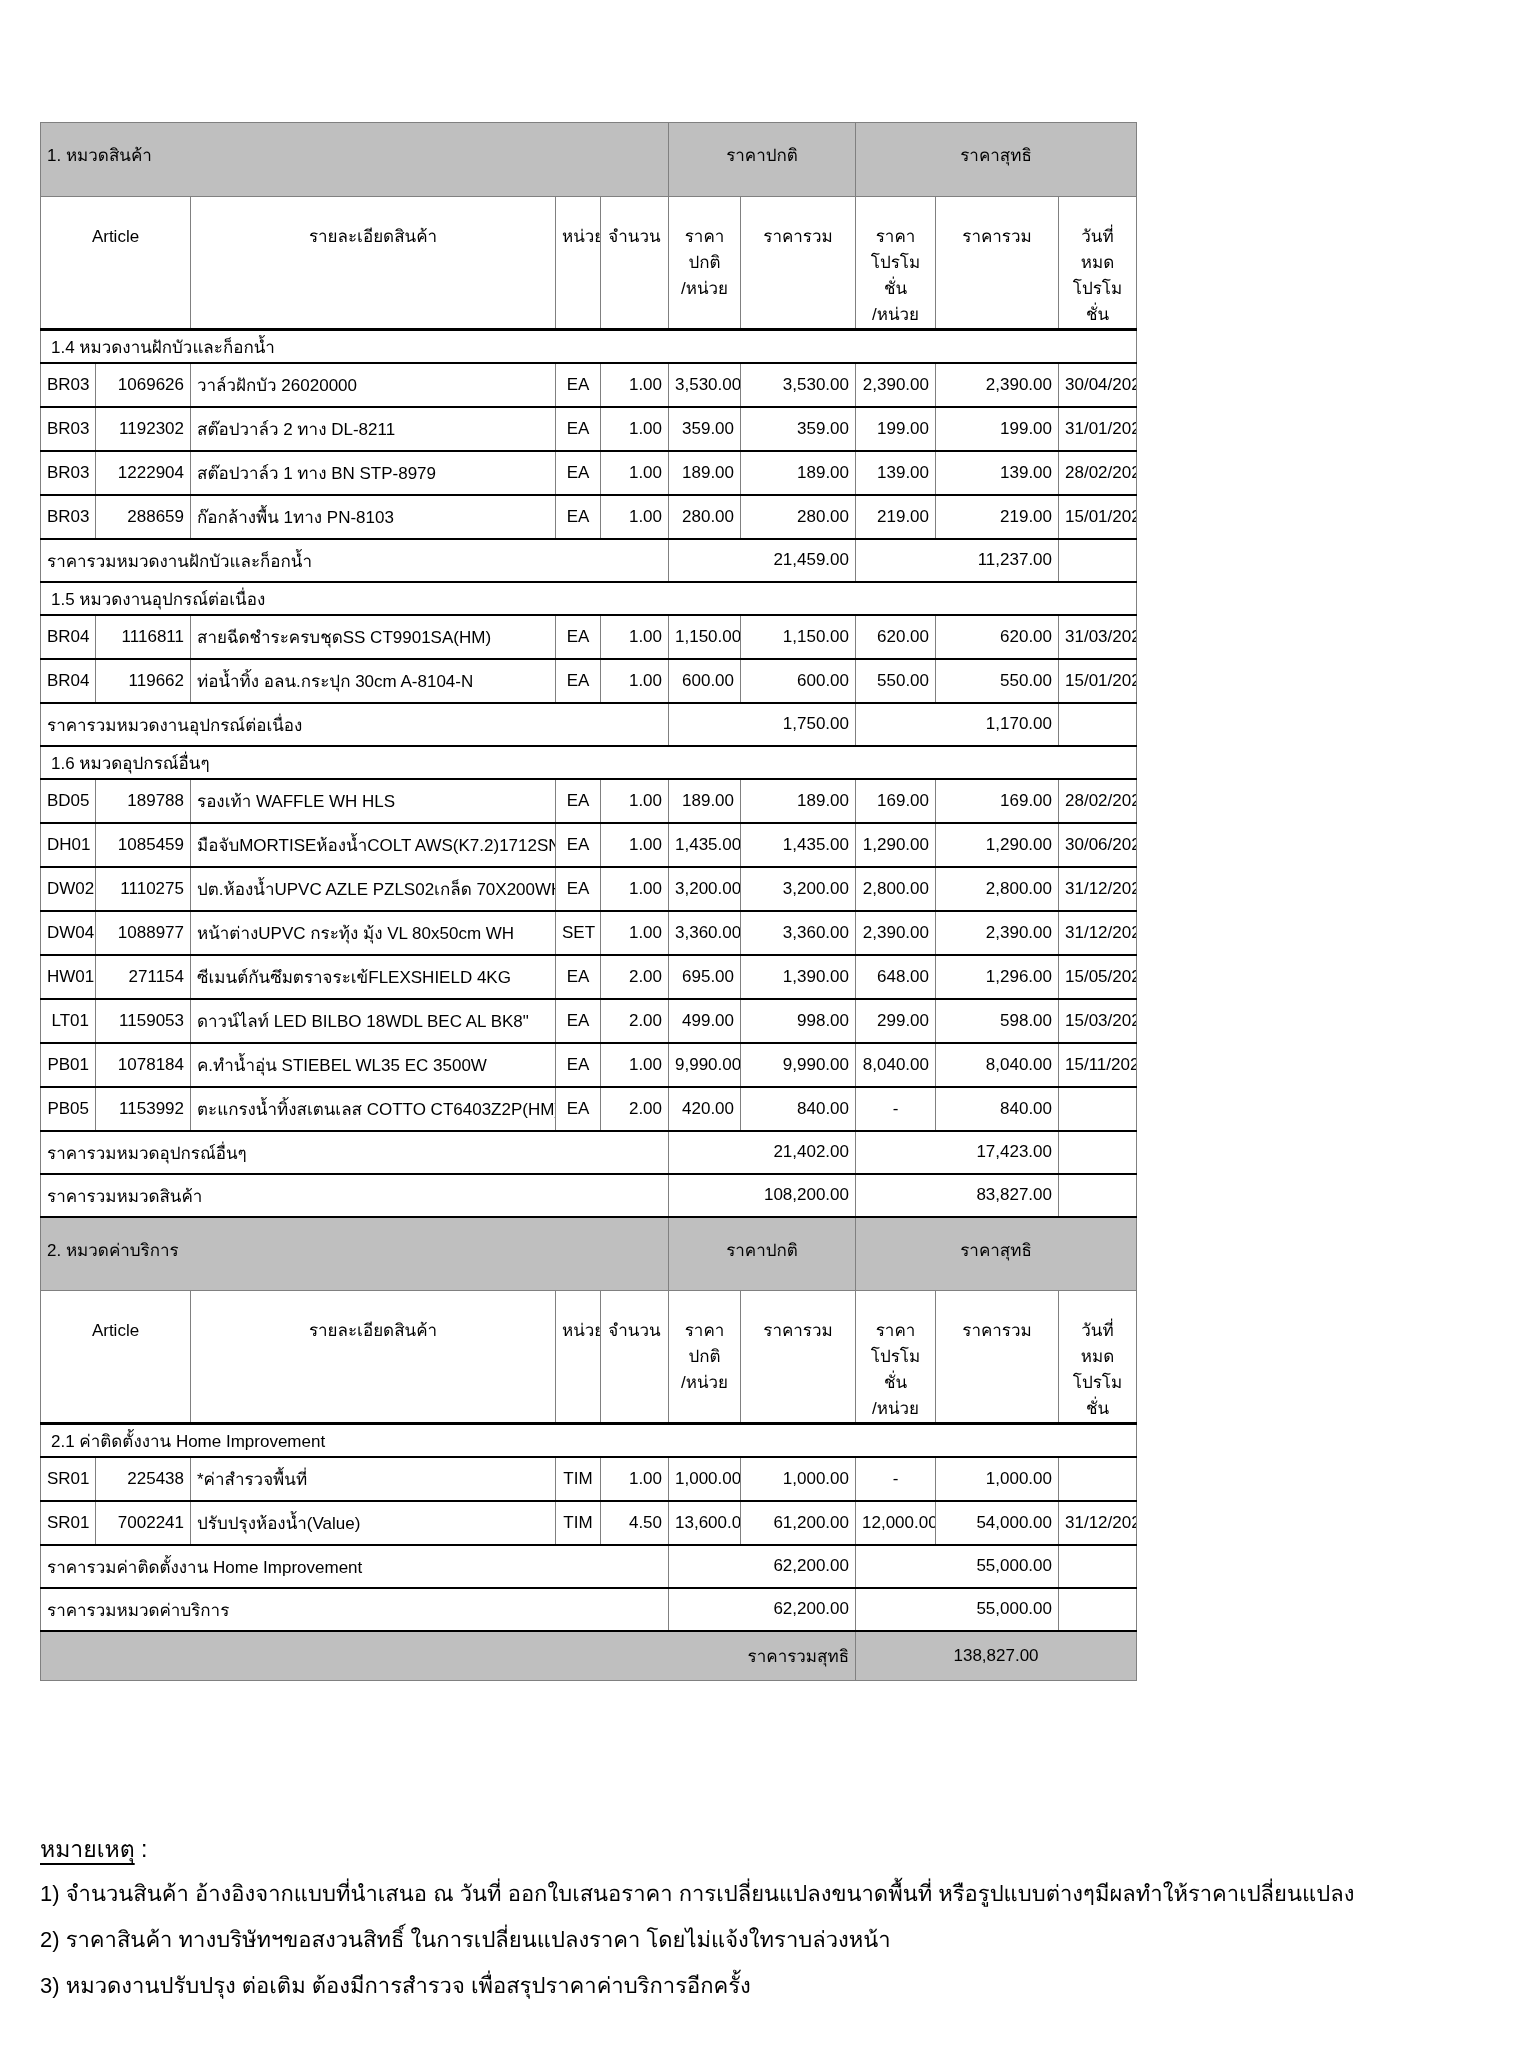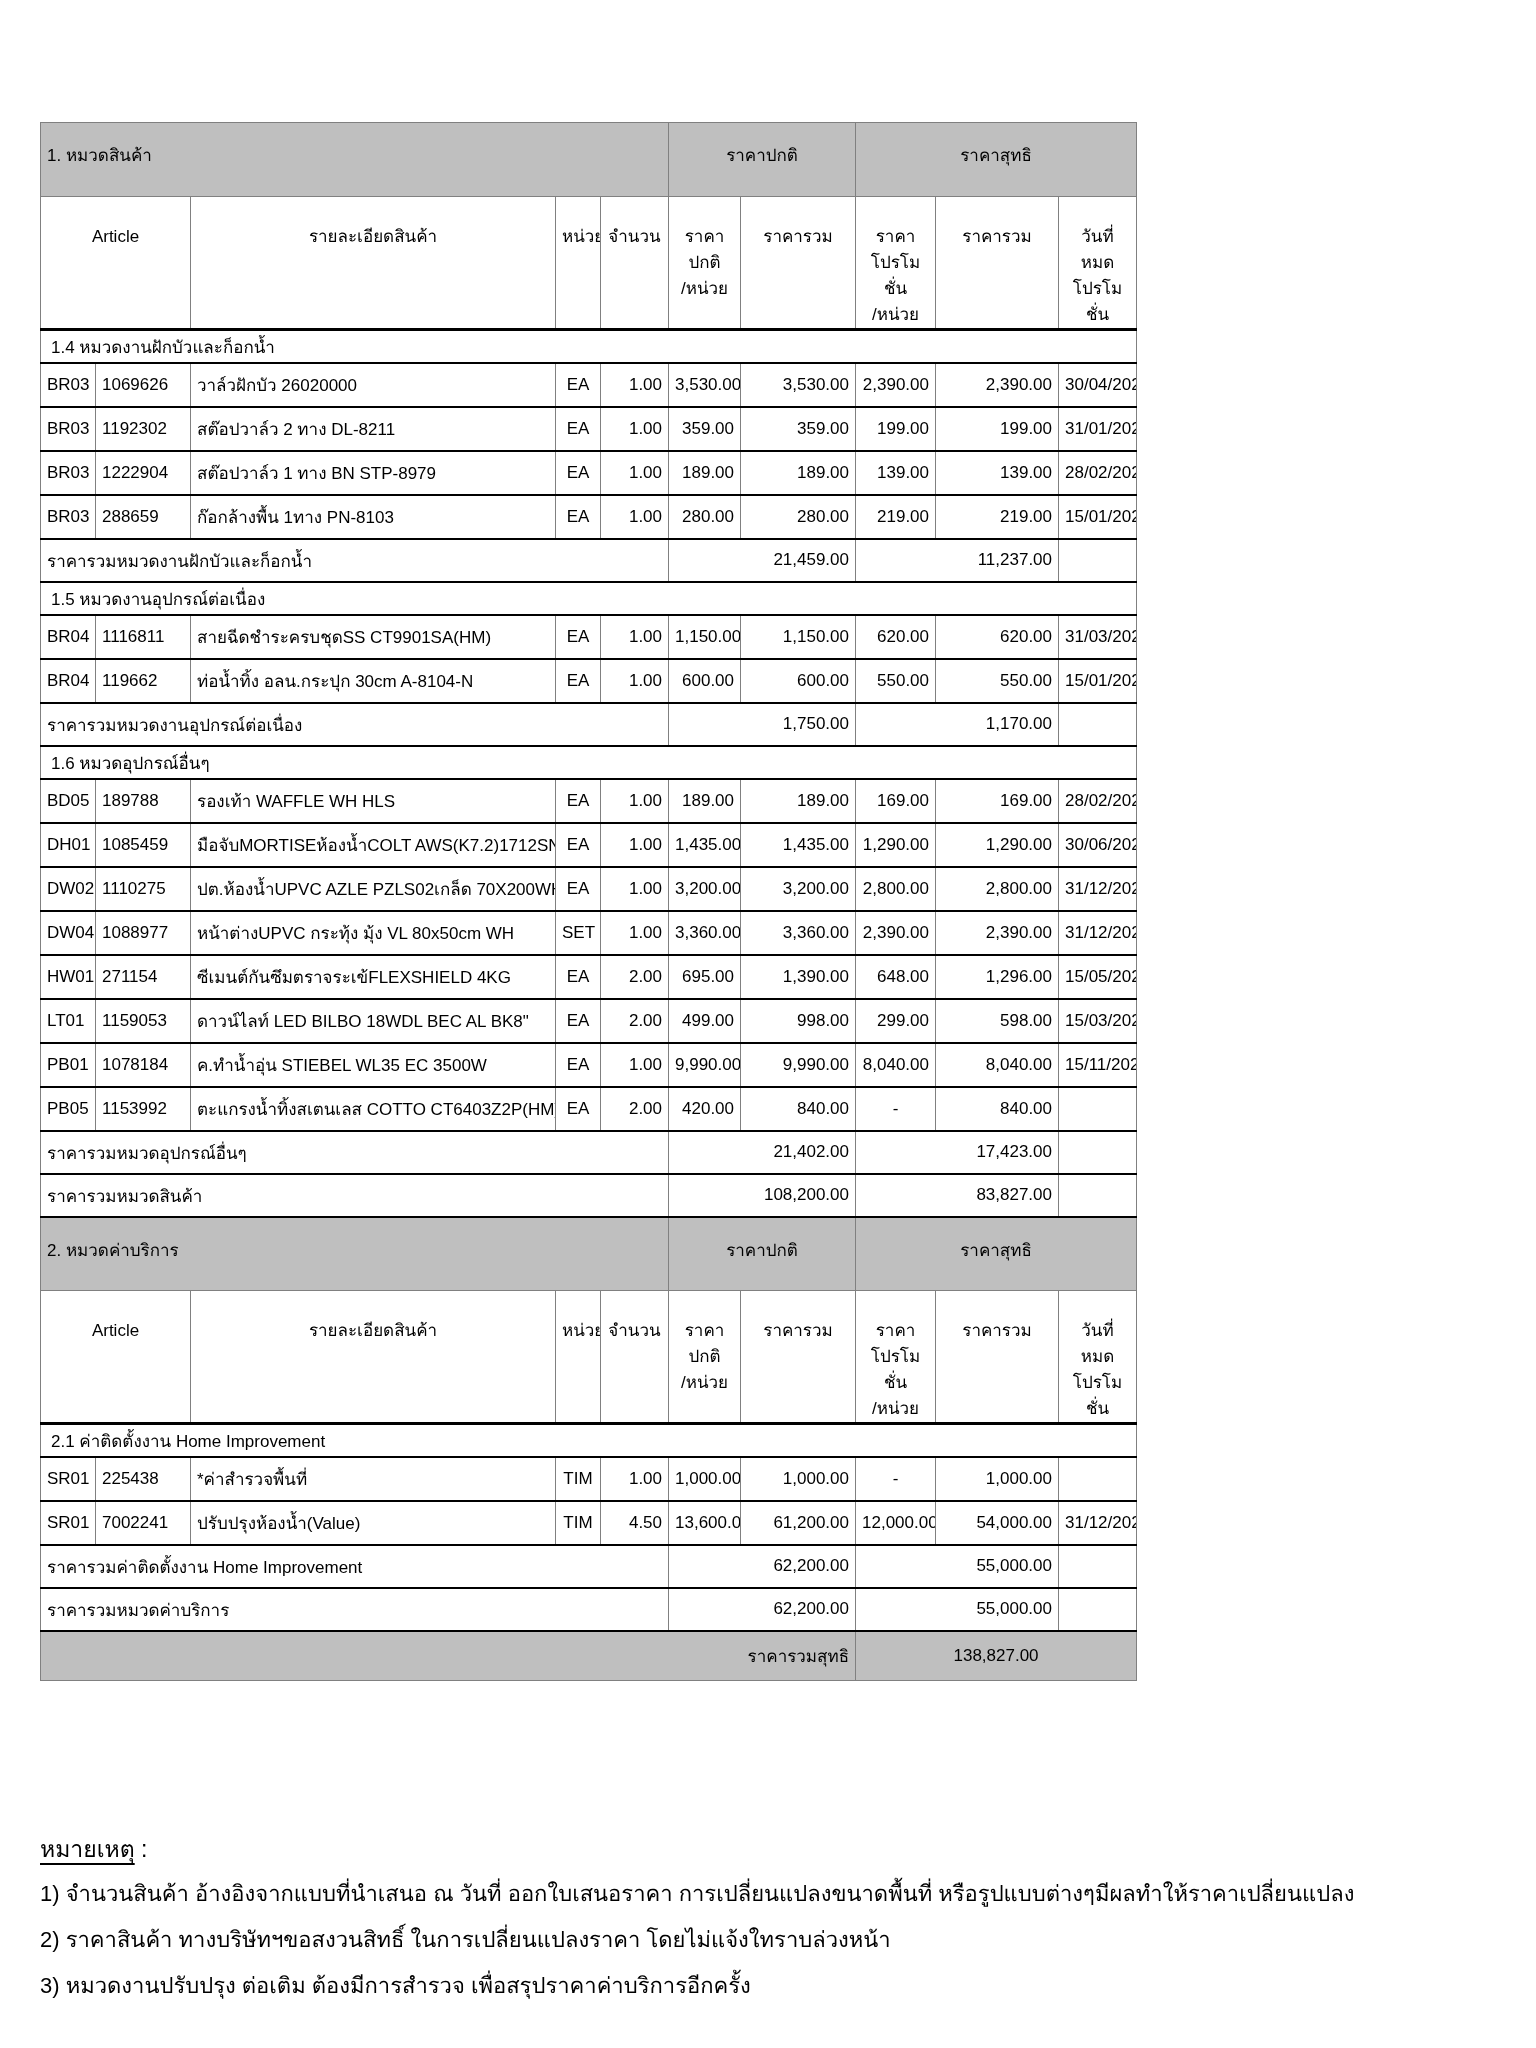--- a/index.html
+++ b/index.html
@@ -21,21 +21,21 @@
 
   tr.section td { height:33px; text-align:left; padding-left:10px;
                   border-top:2px solid var(--rule); border-bottom:2px solid var(--rule); }
   tr.item td    { height:44px; border-top:2px solid var(--rule); border-bottom:2px solid var(--rule); }
   tr.summary td { height:43px; border-top:2px solid var(--rule); border-bottom:2px solid var(--rule);margin-top:40px; }
 
   tr.grand td { background:var(--band-bg); height:50px; border:1px solid var(--grid); }
   td.g-label { text-align:right; padding-left:14px; }
   td.g-value { text-align:center; padding-right:8px; }
 
-  .c-code,.c-art { text-align:left;border-radius:15px; }
+  .c-code,.c-art { text-align:right;border-radius:15px; }
   .c-desc { text-align:left; padding-left:7px; white-space:nowrap; }
   .c-unit { text-align:center; }
   .c-qty,.c-pu,.c-tot,.c-promo,.c-net { text-align:right; padding-right:8px; }
   .c-date { text-align:center; padding:0 2px; }
   td.dash { text-align:center; }
 
   .s-label { text-align:left; padding-left:16px; }
   .s-num { text-align:right; padding-right:8px; }
 
   .notes { position:absolute; left:40px; top:1838px; width:1120px; font-size:22px; line-height:1.0; }

